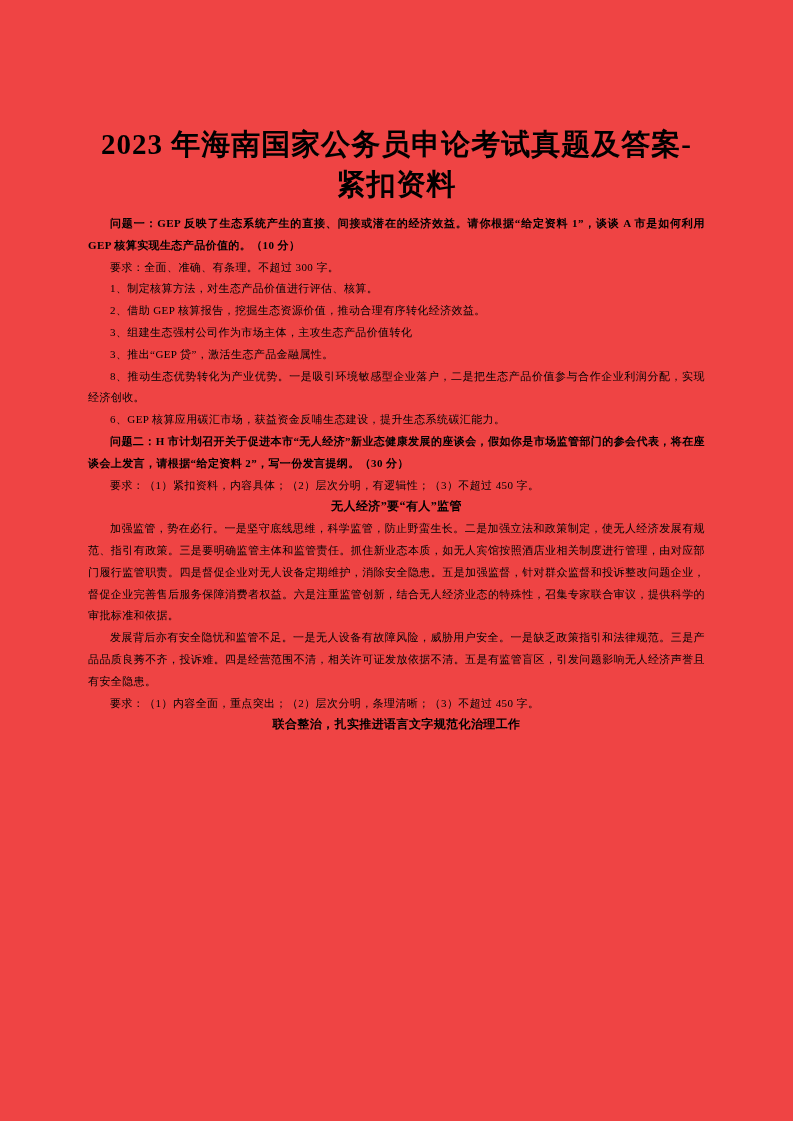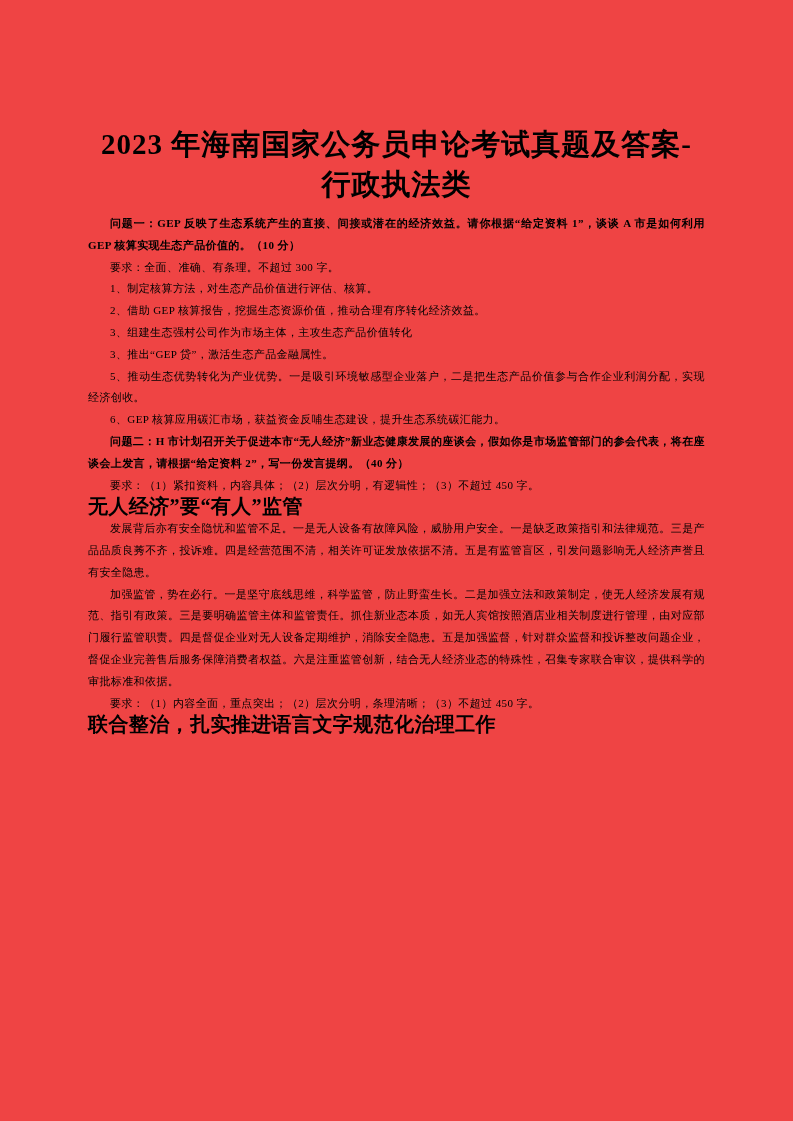--- a/index.html
+++ b/index.html
@@ -39,51 +39,51 @@
     line-height: 21.8px;
     letter-spacing: 0.4px;
     text-indent: 2em;
     text-align: justify;
   }
   .para.bold {
     font-weight: 700;
   }
   .center-heading {
     margin: 0;
-    font-size: 20px;
+    font-size: 12px;
     line-height: 21.8px;
     letter-spacing: 0.4px;
     font-weight: 700;
-    text-align: left;
+    text-align: center;
     text-indent: 0;
   }
 </style>
 </head>
 <body>
 
 <div class="page">
   <div class="doc">
 
     <h1 class="title">
       <span class="title-line">2023 年海南国家公务员申论考试真题及答案-</span>
-      <span class="title-line">行政执法类</span>
+      <span class="title-line">紧扣资料</span>
     </h1>
 
     <p class="para bold">问题一：GEP 反映了生态系统产生的直接、间接或潜在的经济效益。请你根据“给定资料 1”，谈谈 A 市是如何利用 GEP 核算实现生态产品价值的。（10 分）</p>
     <p class="para">要求：全面、准确、有条理。不超过 300 字。</p>
     <p class="para">1、制定核算方法，对生态产品价值进行评估、核算。</p>
     <p class="para">2、借助 GEP 核算报告，挖掘生态资源价值，推动合理有序转化经济效益。</p>
     <p class="para">3、组建生态强村公司作为市场主体，主攻生态产品价值转化</p>
     <p class="para">3、推出“GEP 贷”，激活生态产品金融属性。</p>
-    <p class="para">5、推动生态优势转化为产业优势。一是吸引环境敏感型企业落户，二是把生态产品价值参与合作企业利润分配，实现经济创收。</p>
+    <p class="para">8、推动生态优势转化为产业优势。一是吸引环境敏感型企业落户，二是把生态产品价值参与合作企业利润分配，实现经济创收。</p>
     <p class="para">6、GEP 核算应用碳汇市场，获益资金反哺生态建设，提升生态系统碳汇能力。</p>
 
-    <p class="para bold">问题二：H 市计划召开关于促进本市“无人经济”新业态健康发展的座谈会，假如你是市场监管部门的参会代表，将在座谈会上发言，请根据“给定资料 2”，写一份发言提纲。（40 分）</p>
+    <p class="para bold">问题二：H 市计划召开关于促进本市“无人经济”新业态健康发展的座谈会，假如你是市场监管部门的参会代表，将在座谈会上发言，请根据“给定资料 2”，写一份发言提纲。（30 分）</p>
     <p class="para">要求：（1）紧扣资料，内容具体；（2）层次分明，有逻辑性；（3）不超过 450 字。</p>
     <p class="center-heading">无人经济”要“有人”监管</p>
+    <p class="para">加强监管，势在必行。一是坚守底线思维，科学监管，防止野蛮生长。二是加强立法和政策制定，使无人经济发展有规范、指引有政策。三是要明确监管主体和监管责任。抓住新业态本质，如无人宾馆按照酒店业相关制度进行管理，由对应部门履行监管职责。四是督促企业对无人设备定期维护，消除安全隐患。五是加强监督，针对群众监督和投诉整改问题企业，督促企业完善售后服务保障消费者权益。六是注重监管创新，结合无人经济业态的特殊性，召集专家联合审议，提供科学的审批标准和依据。</p>
     <p class="para">发展背后亦有安全隐忧和监管不足。一是无人设备有故障风险，威胁用户安全。一是缺乏政策指引和法律规范。三是产品品质良莠不齐，投诉难。四是经营范围不清，相关许可证发放依据不清。五是有监管盲区，引发问题影响无人经济声誉且有安全隐患。</p>
-    <p class="para">加强监管，势在必行。一是坚守底线思维，科学监管，防止野蛮生长。二是加强立法和政策制定，使无人经济发展有规范、指引有政策。三是要明确监管主体和监管责任。抓住新业态本质，如无人宾馆按照酒店业相关制度进行管理，由对应部门履行监管职责。四是督促企业对无人设备定期维护，消除安全隐患。五是加强监督，针对群众监督和投诉整改问题企业，督促企业完善售后服务保障消费者权益。六是注重监管创新，结合无人经济业态的特殊性，召集专家联合审议，提供科学的审批标准和依据。</p>
 
     <p class="para">要求：（1）内容全面，重点突出；（2）层次分明，条理清晰；（3）不超过 450 字。</p>
     <p class="center-heading">联合整治，扎实推进语言文字规范化治理工作</p>
 
   </div>
 </div>
 
 </body></html>

